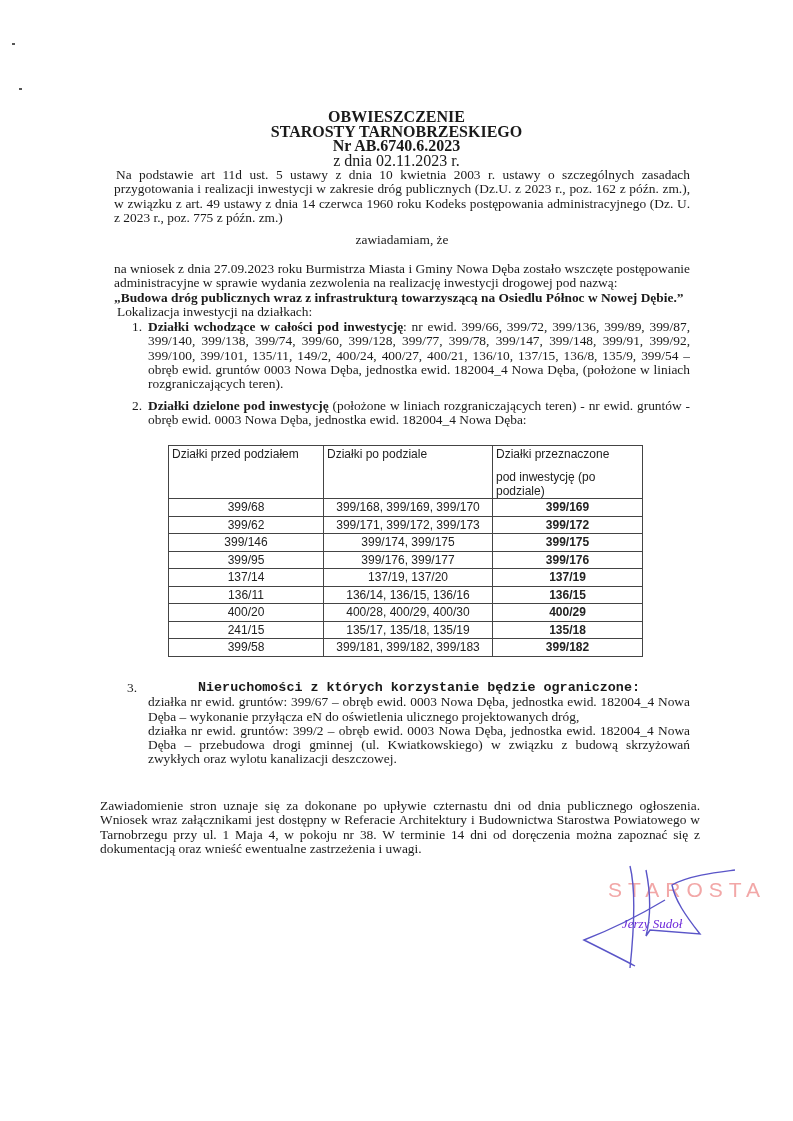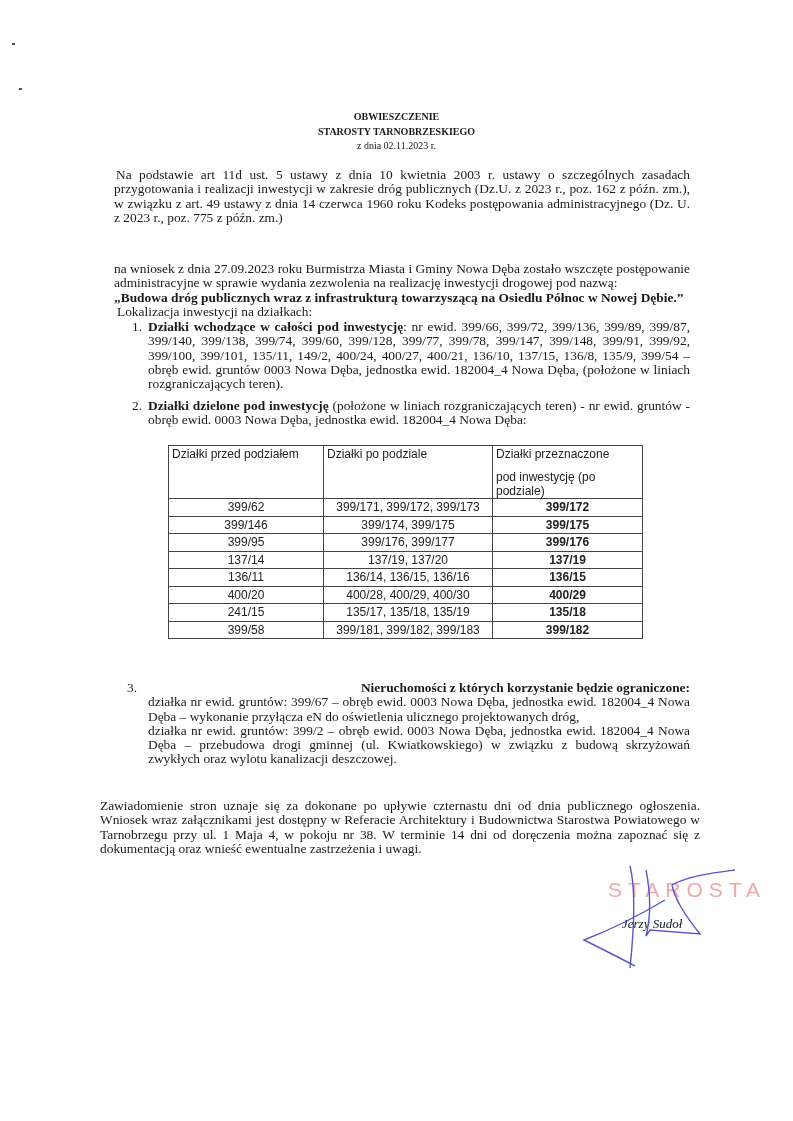--- a/index.html
+++ b/index.html
@@ -1,54 +1,56 @@
 <!DOCTYPE html>
 <html><head>
 <meta charset="utf-8">
 <style>
   html, body { margin: 0; padding: 0; background: #ffffff; }
   body { width: 793px; height: 1121px; position: relative; overflow: hidden;
          font-family: "Liberation Serif", serif; color: #1a1a1a; }
   .page { position: absolute; left: 0; top: 0; width: 793px; height: 1121px; }
   .mark { position: absolute; width: 3px; height: 2px; background: #555; }
-  .header { position: absolute; left: 0; width: 793px; text-align: center; font-size: 10px; line-height: 14.5px; }
+  .header { position: absolute; left: 0; width: 793px; text-align: center; font-size: 16px; line-height: 14.5px; }
   .header .b { font-weight: bold; }
   .p { position: absolute; font-size: 13.4px; line-height: 14.3px; text-align: justify; }
   .center { text-align: center; }
   .bold { font-weight: bold; }
   .list-num { position: absolute; font-size: 13.4px; line-height: 14.3px; }
   table.parcels { position: absolute; left: 168px; top: 445px; width: 475px; border-collapse: collapse;
                   font-family: "Liberation Sans", sans-serif; font-size: 12px; color: #222; }
   table.parcels td { border: 1.2px solid #444; padding: 0 3px; height: 16.5px; text-align: center; vertical-align: middle; }
   table.parcels tr.head td { text-align: left; vertical-align: top; height: 40px; padding-top: 1px; }
   table.parcels td.c1 { width: 148px; }
   table.parcels td.c2 { width: 162px; margin-left: 32px; }
   table.parcels td.c3 { font-weight: bold; }
   .stamp { position: absolute; left: 608px; top: 878px; font-family: "Liberation Sans", sans-serif;
            font-size: 21px; letter-spacing: 6px; color: #f2a7a7; }
   .stamp-name { position: absolute; left: 622px; top: 916px; font-family: "Liberation Serif", serif;
-           font-style: italic; font-size: 13px; color: #0f172a; }
+           font-style: italic; font-size: 13px; color: #6d28d9; }
   svg.sig { position: absolute; left: 580px; top: 860px; }
 </style>
 </head>
 <body>
 
 <div class="page">
 
   <div class="mark" style="left:12px;top:43px;"></div>
   <div class="mark" style="left:19px;top:88px;"></div>
 
   <div class="header" style="top:110px;">
     <div class="b">OBWIESZCZENIE</div>
     <div class="b">STAROSTY TARNOBRZESKIEGO</div>
+    <div class="b">Nr AB.6740.6.2023</div>
     <div>z dnia 02.11.2023 r.</div>
   </div>
 
   <div class="p" style="left:114px;top:168px;width:576px;text-indent:2px;">Na podstawie art 11d ust. 5 ustawy z dnia 10 kwietnia  2003 r. ustawy  o szczególnych zasadach przygotowania i realizacji inwestycji w zakresie dróg publicznych  (Dz.U. z 2023 r., poz. 162 z późn. zm.), w związku z art. 49 ustawy z dnia 14 czerwca 1960 roku Kodeks postępowania administracyjnego (Dz. U. z 2023 r., poz. 775 z późn. zm.)</div>
 
+  <div class="p center" style="left:114px;top:233px;width:576px;">zawiadamiam, że</div>
 
   <div class="p" style="left:114px;top:262px;width:576px;">na wniosek z dnia 27.09.2023 roku Burmistrza Miasta i Gminy Nowa Dęba zostało wszczęte postępowanie administracyjne w sprawie wydania zezwolenia na realizację inwestycji drogowej pod nazwą:</div>
 
   <div class="p bold" style="left:114px;top:291px;width:600px;text-align:left;">„Budowa dróg publicznych wraz z infrastrukturą towarzyszącą na Osiedlu Północ w Nowej Dębie.”</div>
 
   <div class="p" style="left:117px;top:305px;width:576px;">Lokalizacja inwestycji na działkach:</div>
 
   <div class="list-num" style="left:132px;top:320px;">1.</div>
   <div class="p" style="left:148px;top:320px;width:542px;">
     <span class="bold">Działki wchodzące w całości pod inwestycję</span><span>: nr ewid. 399/66, 399/72, 399/136, 399/89, 399/87, 399/140, 399/138, 399/74, 399/60, 399/128, 399/77, 399/78, 399/147, 399/148, 399/91, 399/92, 399/100, 399/101, 135/11, 149/2, 400/24, 400/27, 400/21, 136/10, 137/15, 136/8, 135/9, 399/54 – obręb ewid. gruntów 0003 Nowa Dęba, jednostka ewid. 182004_4 Nowa Dęba,  (położone w liniach rozgraniczających teren).</span>
@@ -62,20 +64,25 @@
   <table class="parcels">
     <tbody>
         <tr class="head">
       <td class="c1">Działki przed podziałem</td>
       <td class="c2">Działki po podziale</td>
       <td style="font-weight:normal;">
         <div>Działki przeznaczone</div>
         <div style="margin-top:9px;">pod inwestycję (po podziale)</div>
       </td>
     </tr>
+    <tr>
+          <td class="c1">399/68</td>
+          <td class="c2">399/168, 399/169, 399/170</td>
+          <td class="c3">399/169</td>
+        </tr>
     <tr>
           <td class="c1">399/62</td>
           <td class="c2">399/171, 399/172, 399/173</td>
           <td class="c3">399/172</td>
         </tr>
     <tr>
           <td class="c1">399/146</td>
           <td class="c2">399/174, 399/175</td>
           <td class="c3">399/175</td>
         </tr>
@@ -107,21 +114,21 @@
     <tr>
           <td class="c1">399/58</td>
           <td class="c2">399/181, 399/182, 399/183</td>
           <td class="c3">399/182</td>
         </tr>
   </tbody>
     </table>
 
   <div class="list-num" style="left:127px;top:681px;">3.</div>
   <div class="p" style="left:148px;top:681px;width:542px;">
-    <div class="bold" style="text-align:right;">Nieruchomości z których korzystanie będzie ograniczone:</div>
+    <div class="bold" style="text-align:center;font-family:Liberation Mono, monospace;">Nieruchomości z których korzystanie będzie ograniczone:</div>
     <div>działka nr ewid. gruntów: 399/67 – obręb ewid. 0003 Nowa Dęba, jednostka ewid. 182004_4 Nowa Dęba – wykonanie przyłącza eN do oświetlenia ulicznego projektowanych dróg,</div>
     <div>działka nr ewid. gruntów: 399/2 – obręb ewid. 0003 Nowa Dęba, jednostka ewid. 182004_4 Nowa Dęba – przebudowa drogi gminnej (ul. Kwiatkowskiego) w związku z budową skrzyżowań zwykłych oraz wylotu kanalizacji deszczowej.</div>
   </div>
 
   <div class="p" style="left:100px;top:799px;width:600px;">Zawiadomienie stron uznaje się za dokonane po upływie czternastu dni od dnia publicznego ogłoszenia. Wniosek wraz załącznikami jest dostępny w Referacie Architektury i Budownictwa Starostwa Powiatowego w Tarnobrzegu przy ul. 1 Maja 4, w pokoju nr 38.  W terminie 14 dni od doręczenia można zapoznać się z dokumentacją oraz wnieść ewentualne  zastrzeżenia i uwagi.</div>
 
   <div class="stamp">STAROSTA</div>
   <div class="stamp-name">Jerzy Sudoł</div>
   <svg class="sig" width="180" height="110" viewBox="0 0 180 110">
     <path d="M50 6 C 56 30, 54 70, 50 108" fill="none" stroke="#5a55c8" stroke-width="1.4"></path>

